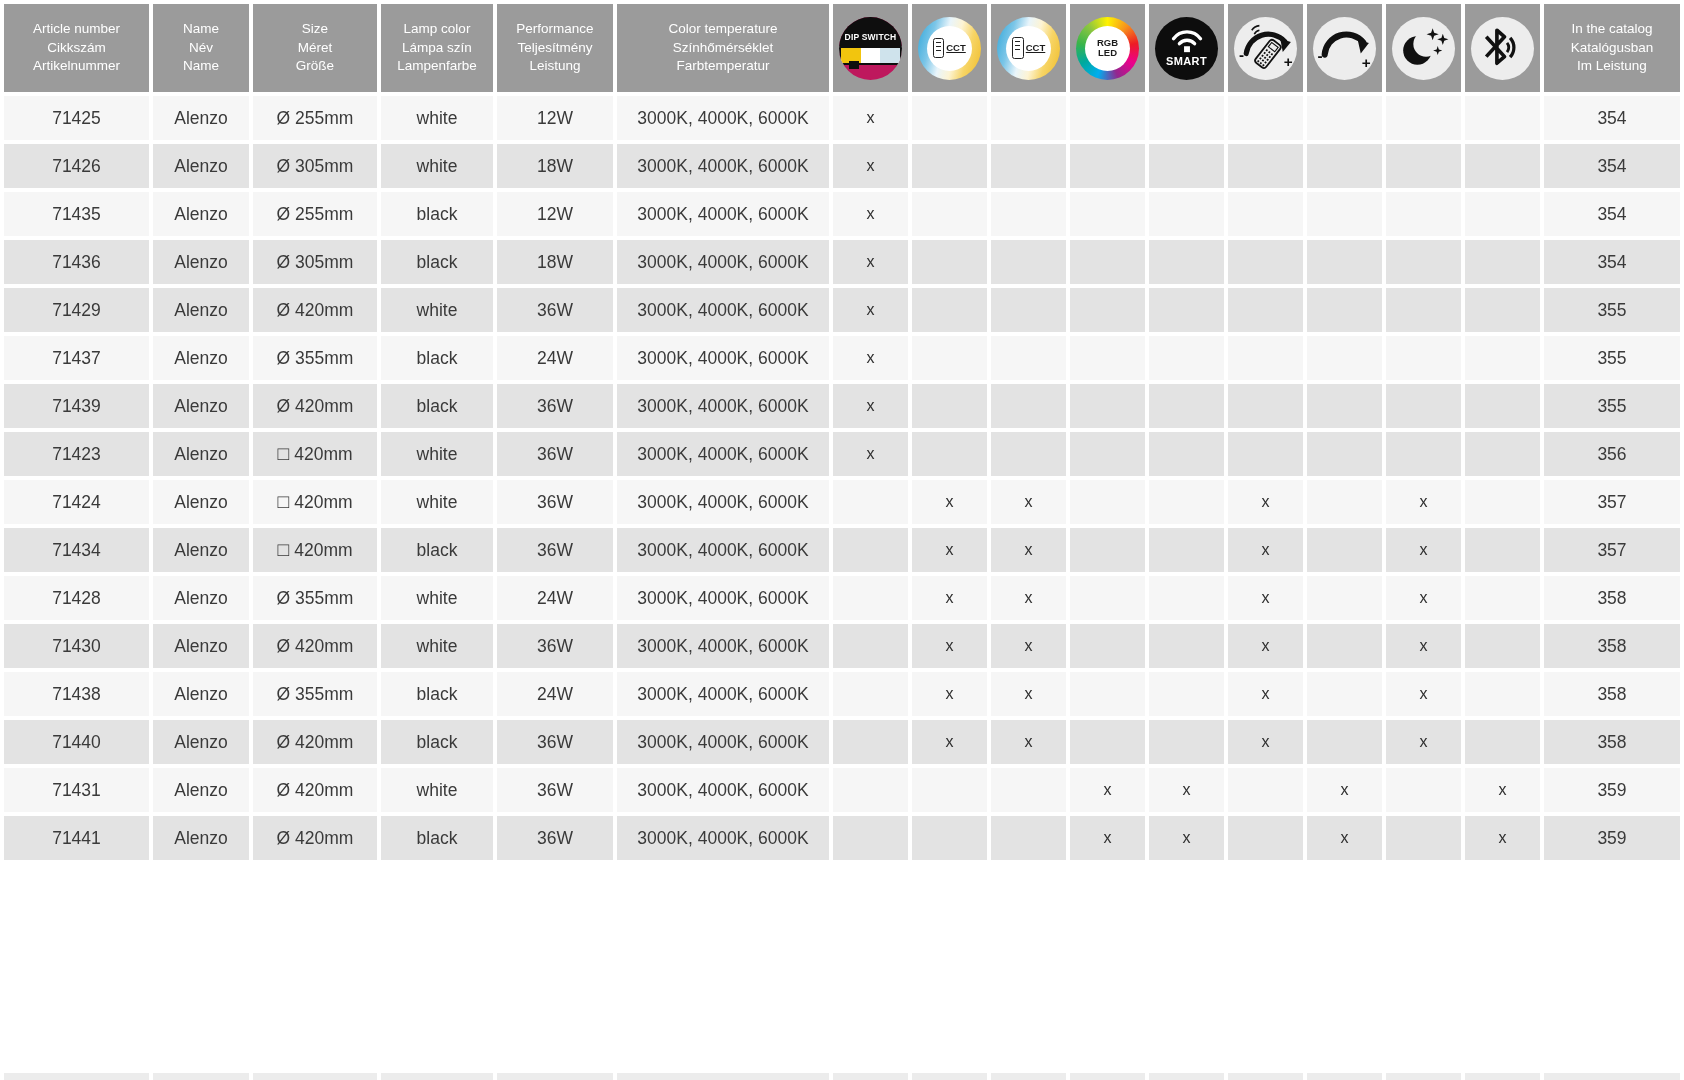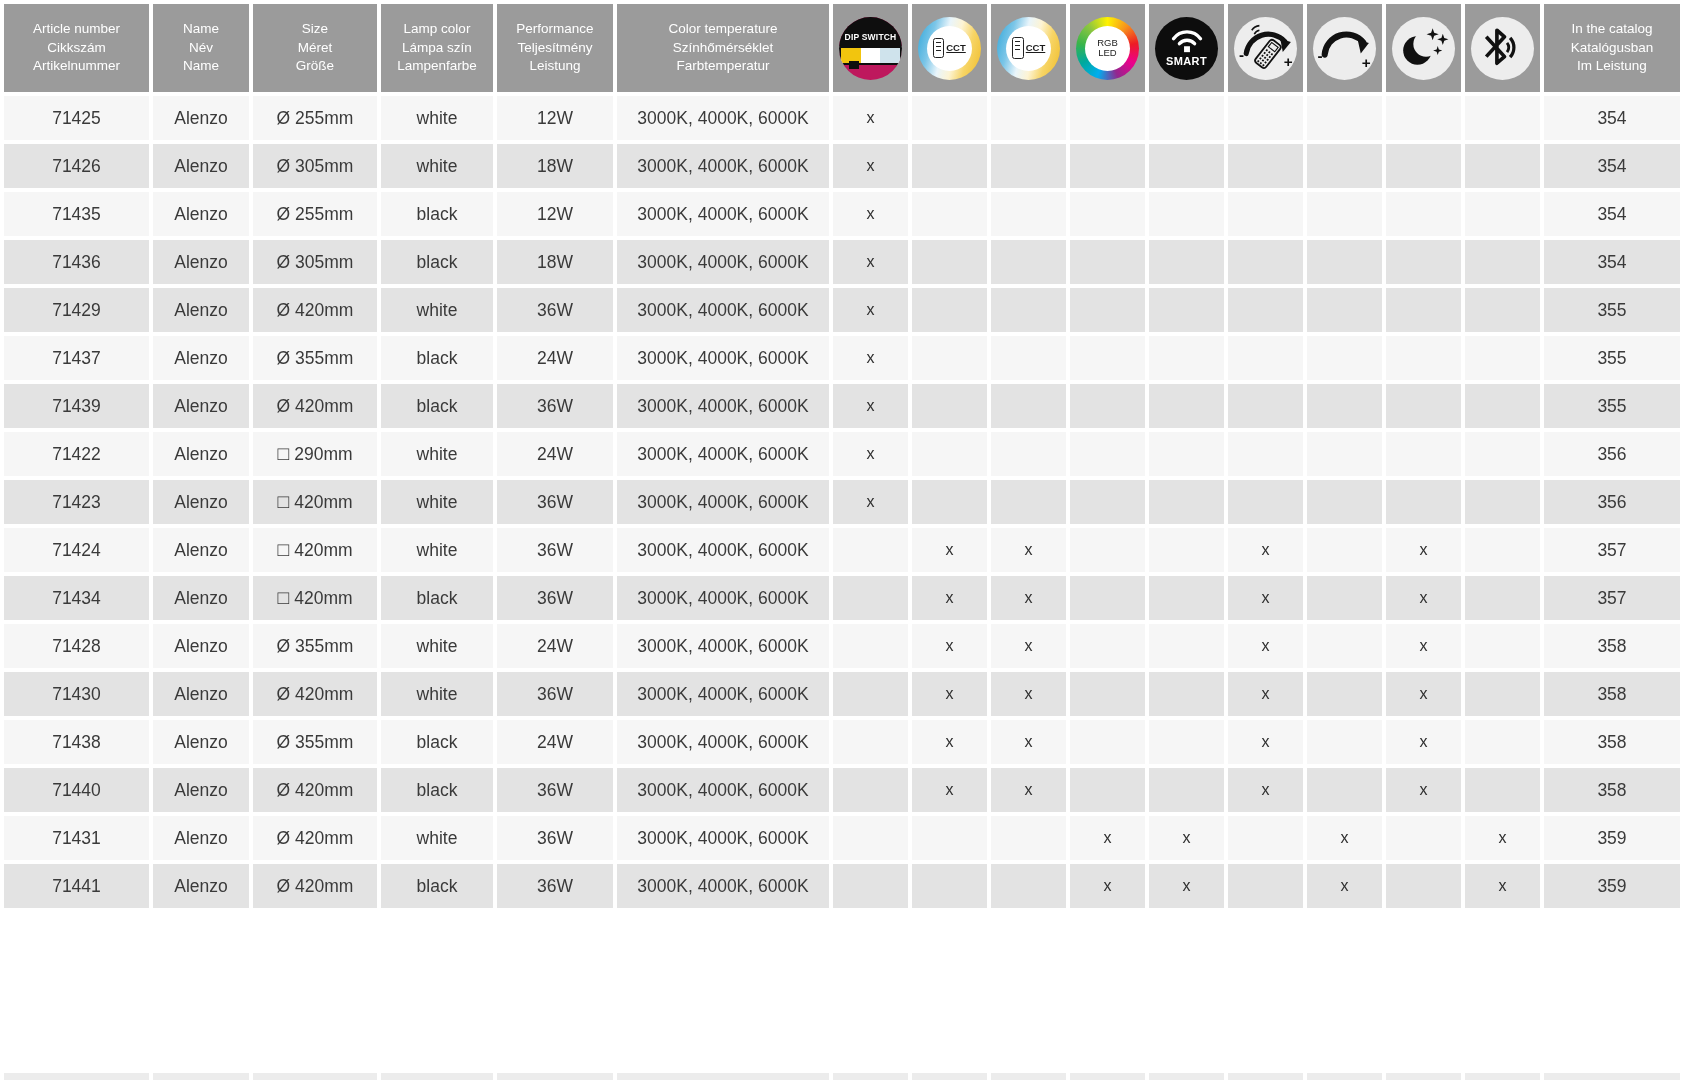--- a/index.html
+++ b/index.html
@@ -37,21 +37,21 @@
   
   .c-cct{background:linear-gradient(105deg,#2fa5d8 0%,#7cc6e8 24%,#e9f5fb 42%,#fdf4d4 58%,#f7d567 75%,#efbc27 100%);}
   .cct-label{font-size:9.5px;font-weight:700;color:#1c1c1c;text-decoration:underline;}
   .mini-remote{width:9px;height:18px;border:1.5px solid #222;border-radius:2.5px;background:#fff;
      background-image:repeating-linear-gradient(180deg,#222 0 1.5px,transparent 1.5px 4px);
      background-size:5px 12px;background-repeat:no-repeat;background-position:center 3px;}
   .mini-remote.v2{height:20px;width:10px;}
 
   
   .c-rgb{background:conic-gradient(from 200deg,#00aeef,#00a99d,#39b54a,#8dc63f,#fff200,#f7941d,#ed1c24,#ec008c,#92278f,#00aeef);}
-  .rgb-label{font-size:9.5px;font-weight:400;color:#1c1c1c;line-height:1.05;text-align:center;}
+  .rgb-label{font-size:9.5px;font-weight:700;color:#1c1c1c;line-height:1.05;text-align:center;}
 
   
   .c-smart{background:#0d0d0d;display:flex;flex-direction:column;align-items:center;justify-content:center;gap:1px;}
   .smart-label{color:#fff;font-size:11px;font-weight:700;letter-spacing:.4px;}
 
   
   .c-light{background:#ededed;}
   .c-light svg{position:absolute;inset:0;}
 
   
@@ -361,38 +361,20 @@
           <td class="feature"></td>
           <td class="feature"></td>
           <td class="feature"></td>
           <td class="feature"></td>
           <td class="feature"></td>
           <td class="feature"></td>
           <td class="feature"></td>
           <td class="feature"></td>
           <td>355</td>
         </tr>
-        <tr class="row-light">
-          <td>71422</td>
-          <td>Alenzo</td>
-          <td><span class="size-sym square">□ </span>290mm</td>
-          <td>white</td>
-          <td>24W</td>
-          <td>3000K, 4000K, 6000K</td>
-          <td class="feature">x</td>
-          <td class="feature"></td>
-          <td class="feature"></td>
-          <td class="feature"></td>
-          <td class="feature"></td>
-          <td class="feature"></td>
-          <td class="feature"></td>
-          <td class="feature"></td>
-          <td class="feature"></td>
-          <td>356</td>
-        </tr>
         <tr class="row-dark">
           <td>71423</td>
           <td>Alenzo</td>
           <td><span class="size-sym square">□ </span>420mm</td>
           <td>white</td>
           <td>36W</td>
           <td>3000K, 4000K, 6000K</td>
           <td class="feature">x</td>
           <td class="feature"></td>
           <td class="feature"></td>

